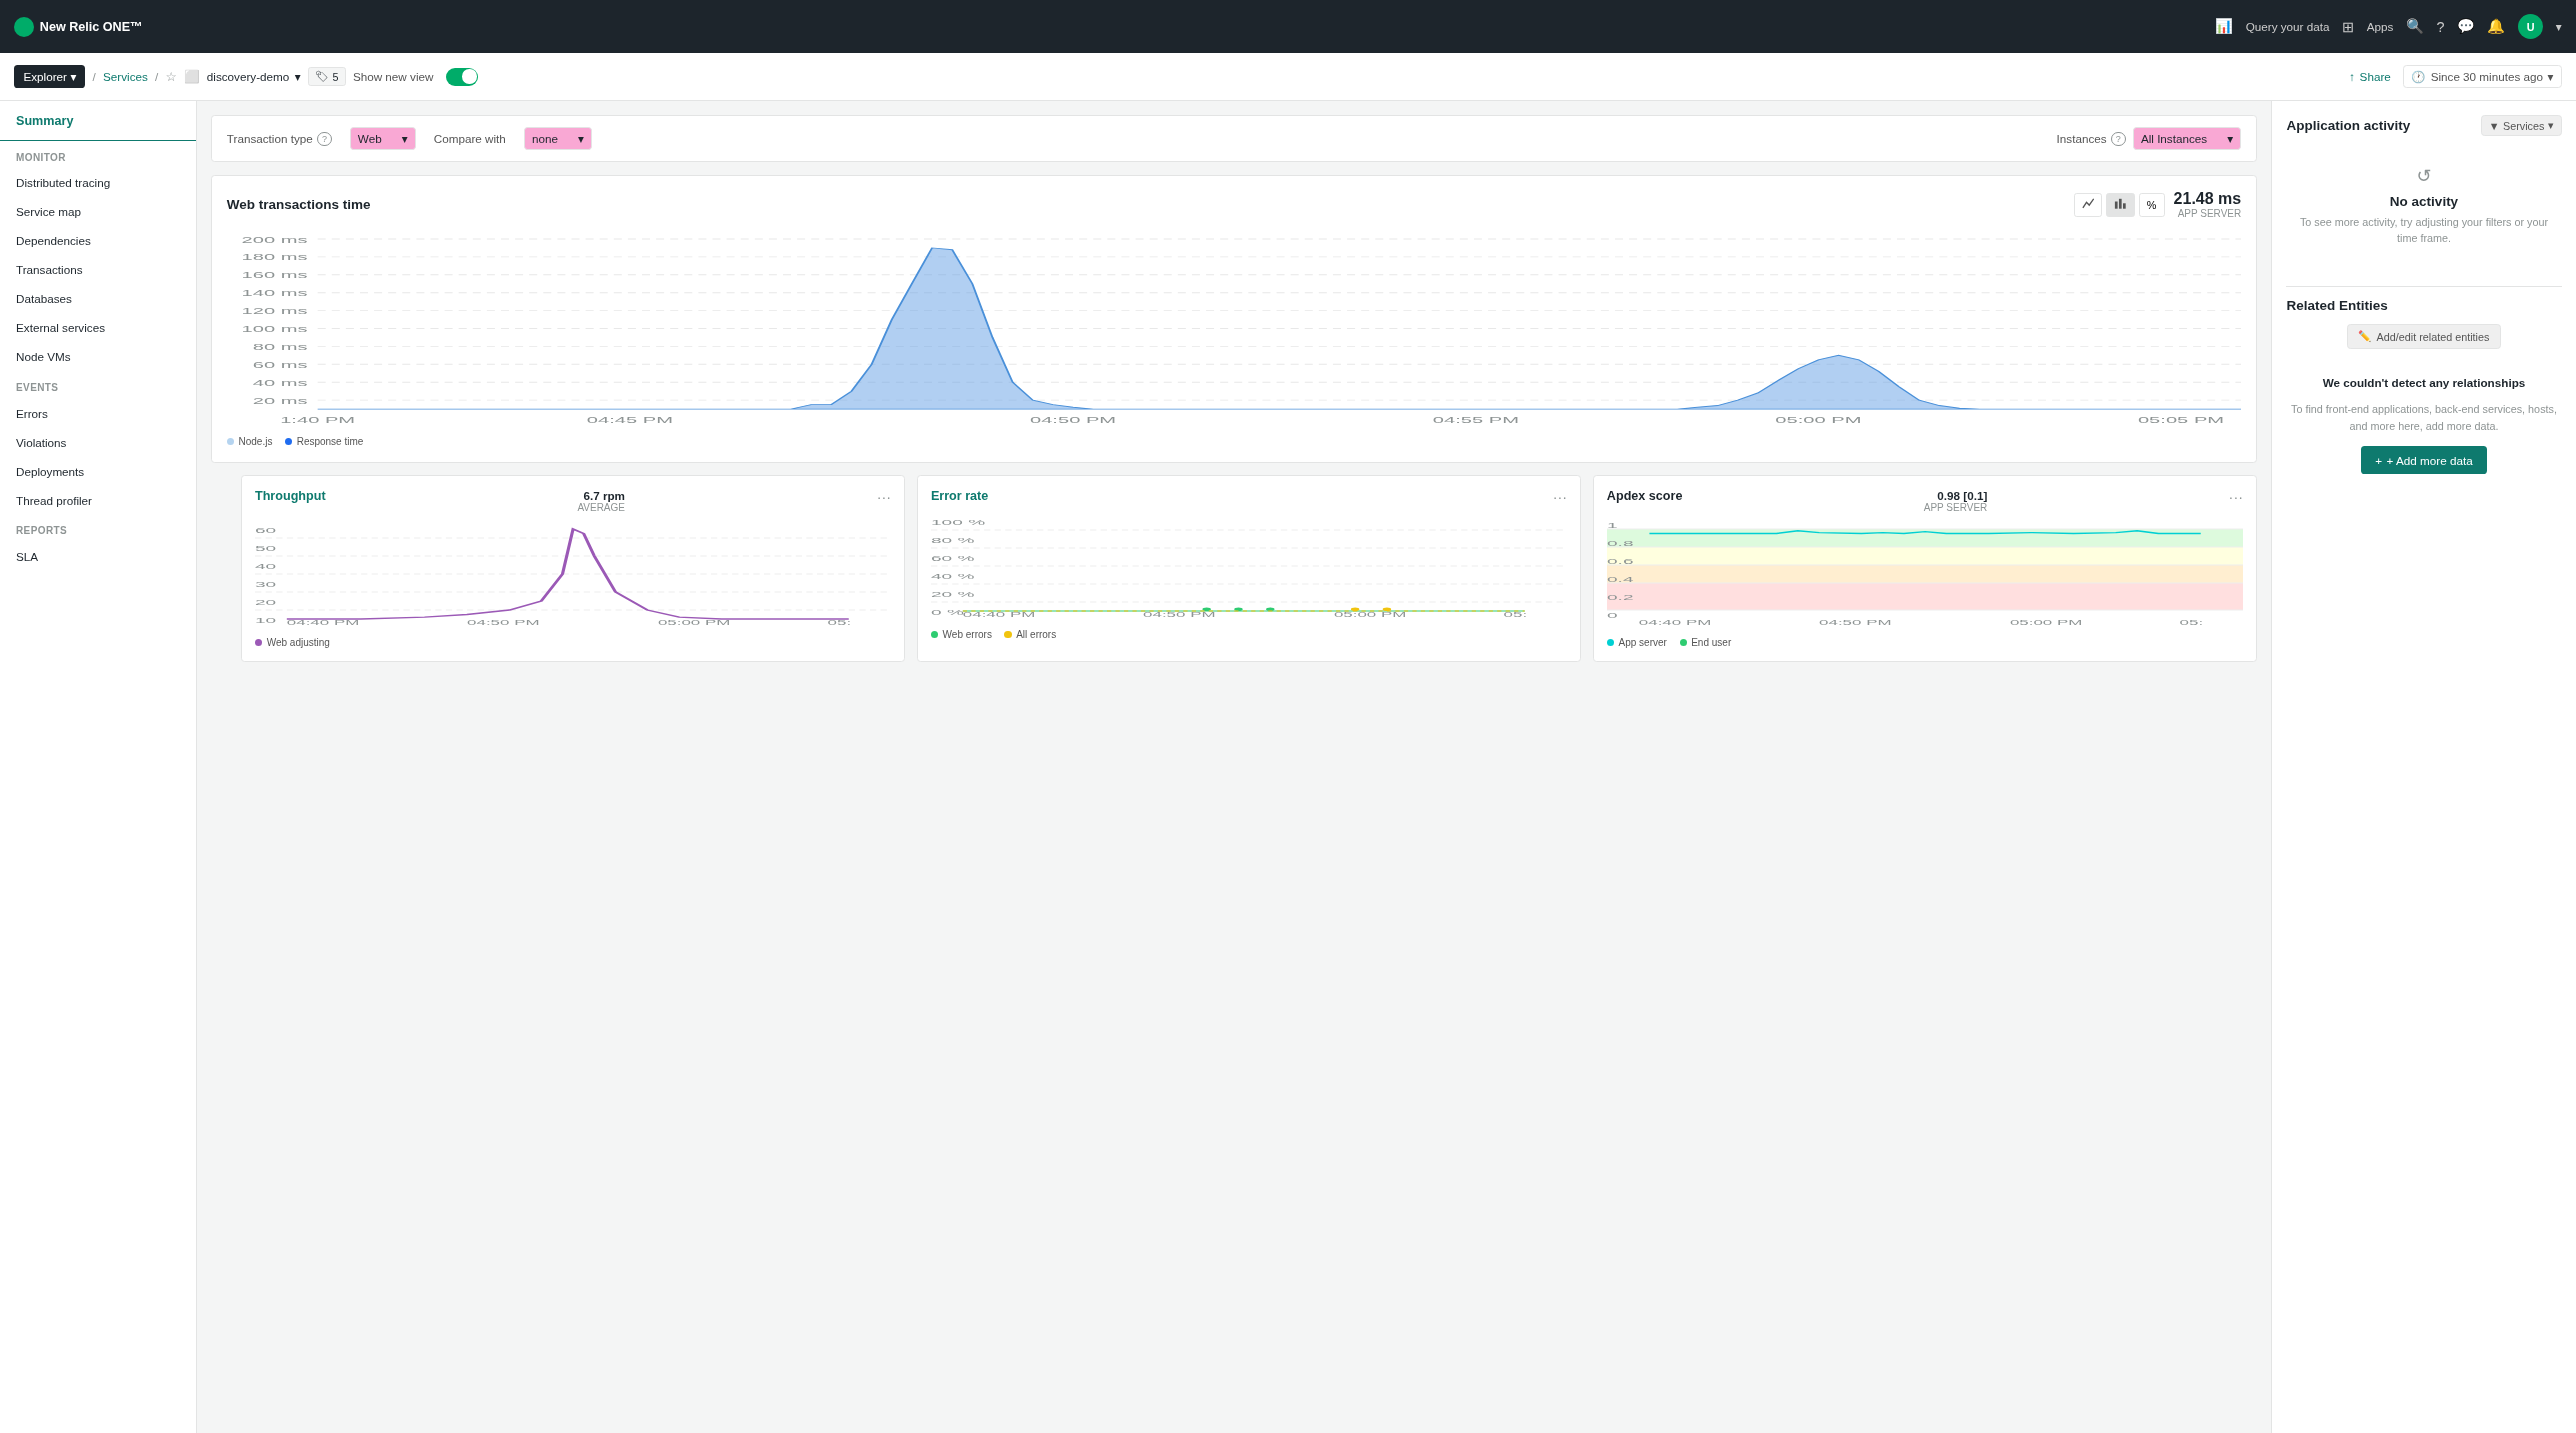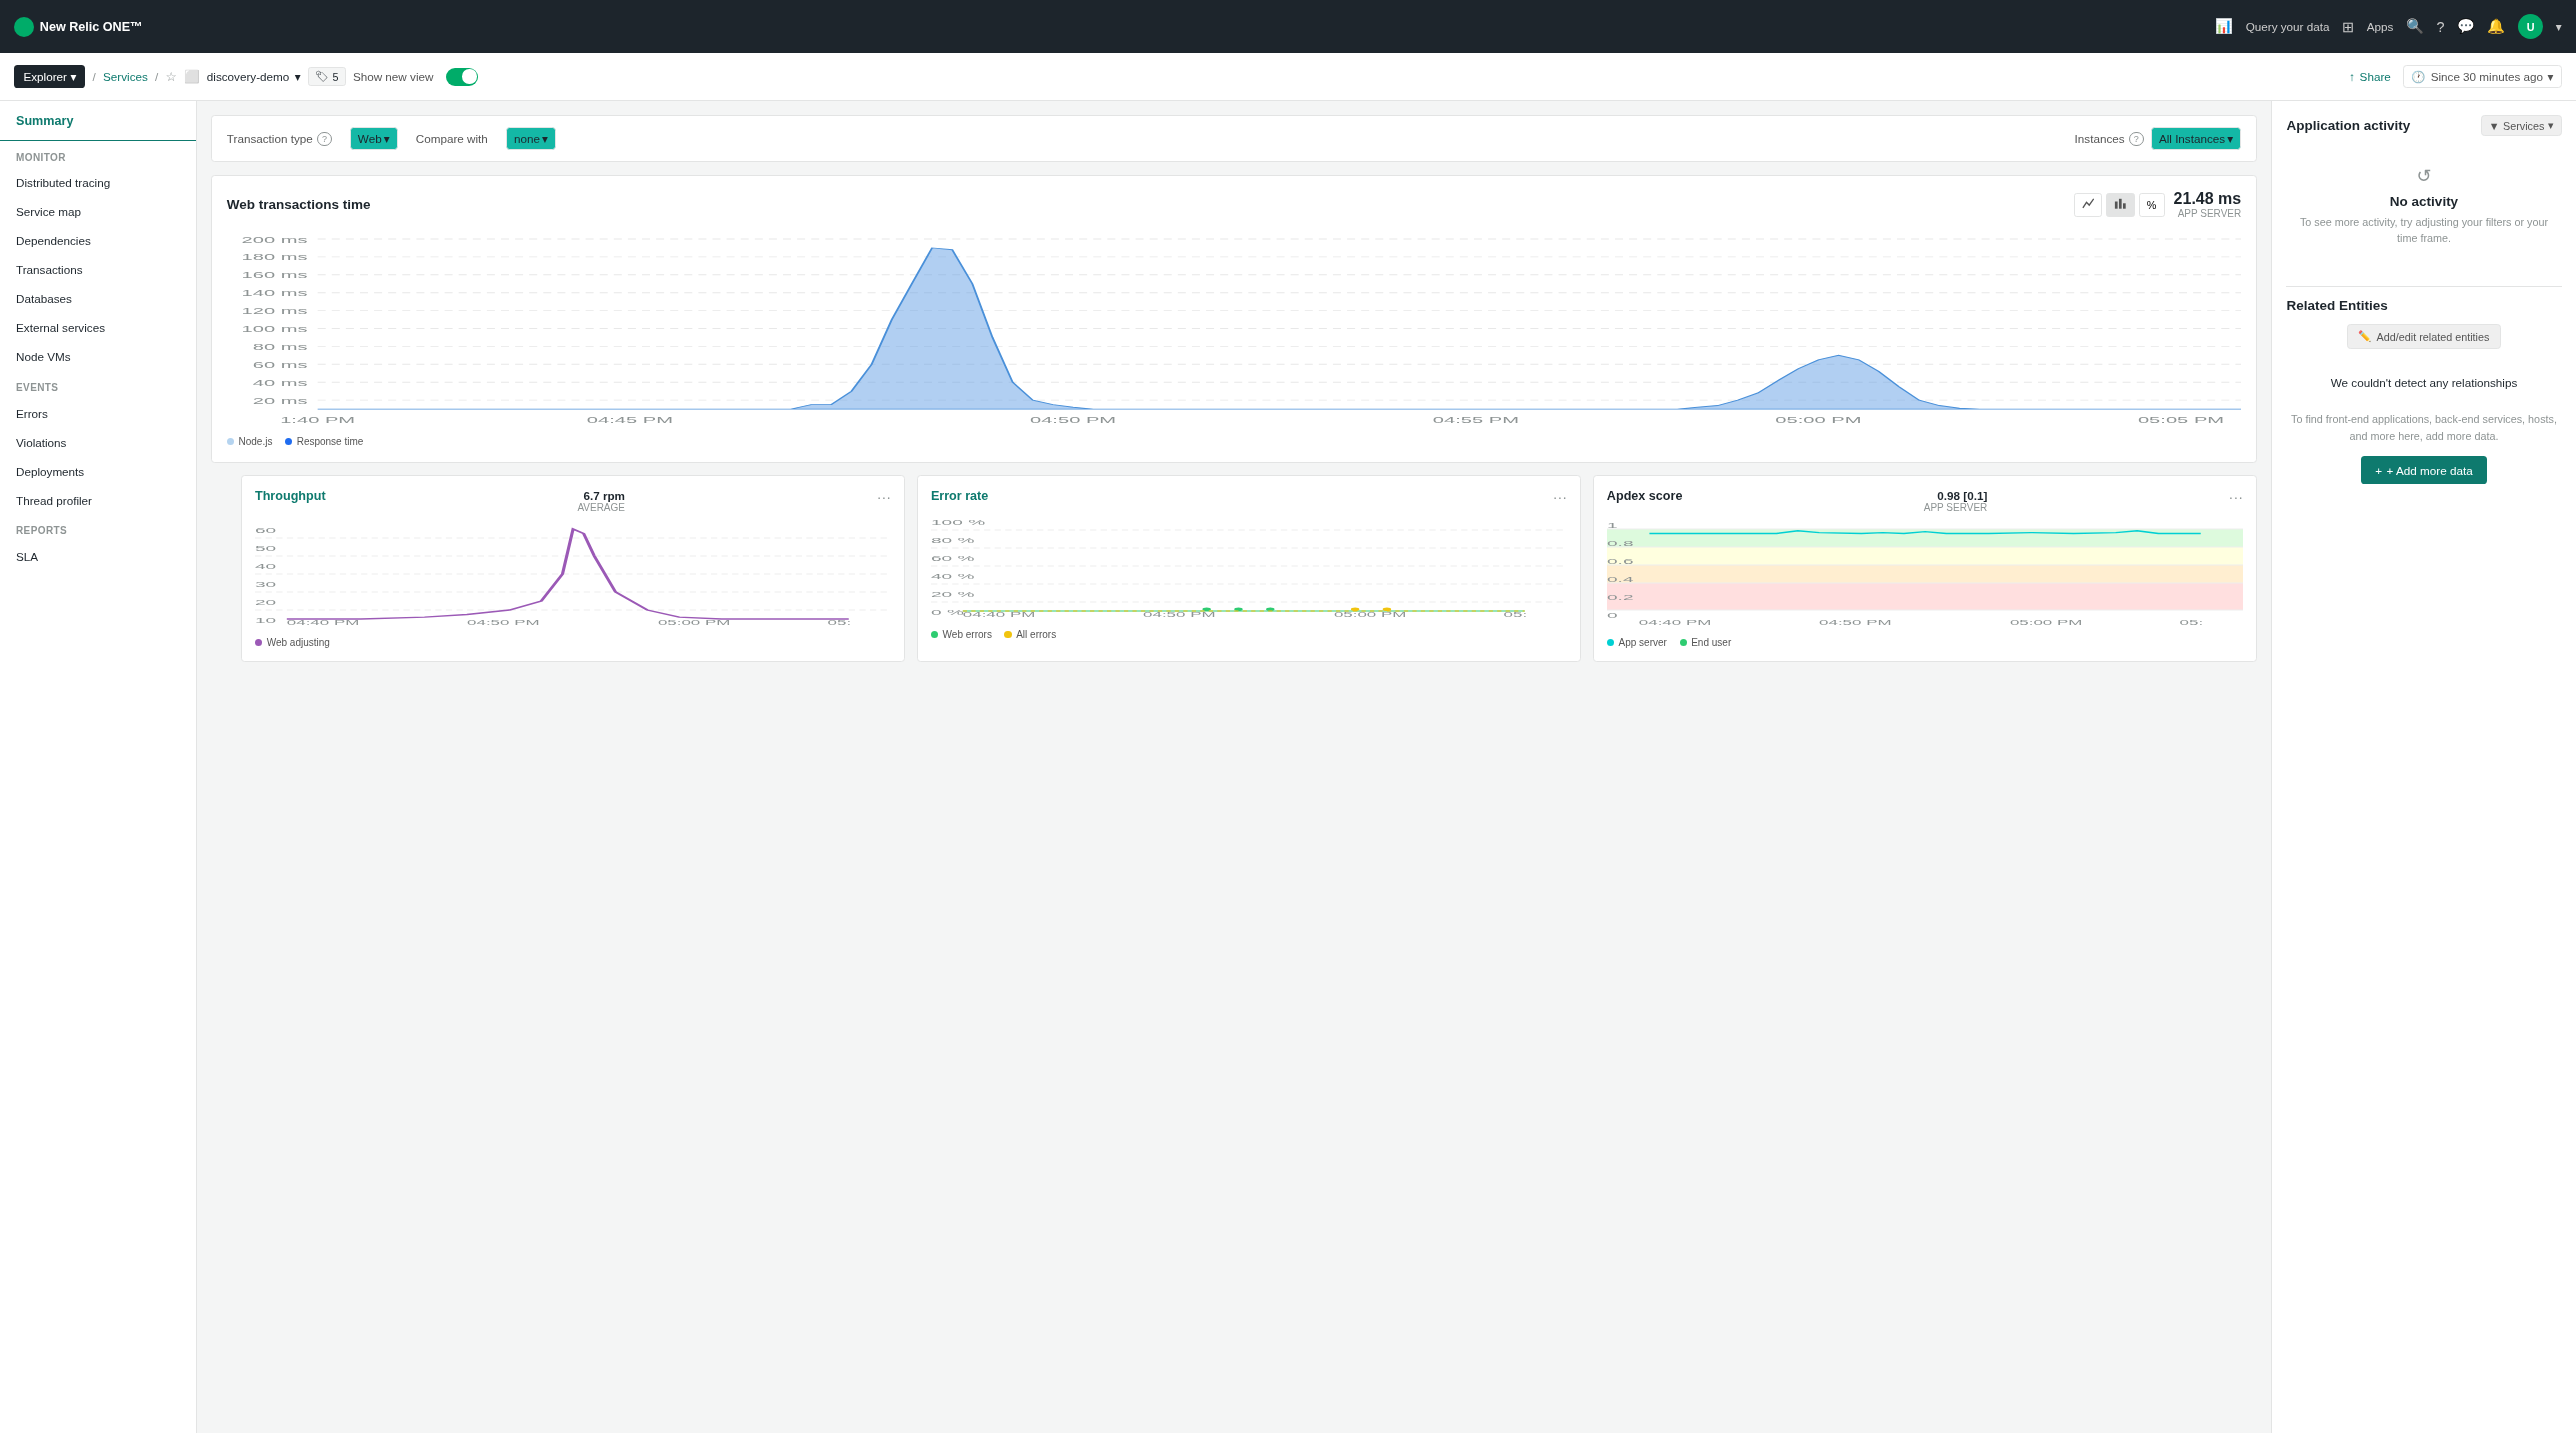--- a/index.html
+++ b/index.html
@@ -50,21 +50,21 @@
     
     .content-area { flex: 1; display: flex; overflow: hidden; }
     .main-content { flex: 1; overflow-y: auto; padding: 14.4px; }
 
     
     .tx-bar {
       background: #fff; border: 0.9px solid #e3e4e4; border-radius: 3.6px; padding: 10.8px 14.4px;
       display: flex; align-items: center; gap: 18px; margin-bottom: 12.6px;
     }
     .tx-label { font-size: 11.7px; color: #555; display: flex; align-items: center; gap: 4.5px; }
-    .tx-dropdown { border: 0.9px solid #e3e4e4; border-radius: 3.6px; padding: 3.6px 7.2px; background: #14b8a6; cursor: pointer; font-size: 11.7px; display: flex; align-items: center; gap: 2px; }
+    .tx-dropdown { border: 0.9px solid #e3e4e4; border-radius: 3.6px; padding: 3.6px 7.2px; background: #f9a8d4; cursor: pointer; font-size: 11.7px; display: flex; align-items: center; gap: 20px; }
     .instances-group { display: flex; align-items: center; gap: 7.2px; margin-left: auto; }
 
     
     .chart-card { background: #fff; border: 0.9px solid #e3e4e4; border-radius: 3.6px; padding: 14.4px; margin-bottom: 12.6px; }
     .chart-header { display: flex; align-items: center; justify-content: space-between; margin-bottom: 10.8px; }
     .chart-title { font-size: 13.5px; font-weight: 600; color: #1d252c; }
     .chart-value { text-align: right; }
     .chart-value-num { font-size: 16px; font-weight: 700; color: #1d252c; }
     .chart-value-label { font-size: 10px; color: #8e9494; text-transform: uppercase; }
     .chart-btns { display: flex; gap: 3.6px; }
@@ -87,21 +87,21 @@
     .right-panel { width: 305px; background: #fff; border-left: 0.9px solid #e3e4e4; overflow-y: auto; padding: 14.4px; flex-shrink: 0; }
     .panel-section { margin-bottom: 21.5px; }
     .panel-title { font-size: 13.5px; font-weight: 600; margin-bottom: 10.8px; display: flex; justify-content: space-between; align-items: center; }
     .filters-btn { display: flex; align-items: center; gap: 3.6px; font-size: 10.8px; color: #555; border: 0.9px solid #e3e4e4; border-radius: 3.6px; padding: 2.7px 7.2px; cursor: pointer; }
     .no-activity { text-align: center; padding: 18px 9px; color: #555; }
     .no-activity-icon { font-size: 18px; color: #8e9494; margin-bottom: 7.2px; }
     .no-activity-title { font-size: 13.5px; font-weight: 600; color: #1d252c; margin-bottom: 5.4px; }
     .no-activity-text { font-size: 10.8px; color: #8e9494; line-height: 1.5; }
     .related-entities { }
     .add-edit-btn { display: flex; align-items: center; gap: 4.5px; border: 0.9px solid #e3e4e4; border-radius: 3.6px; padding: 5.4px 10.8px; cursor: pointer; font-size: 10.8px; color: #555; margin: 0 auto 14.4px; }
-    .related-text { font-size: 11.7px; font-weight: 400; color: #1d252c; text-align: center; margin-bottom: 22px; }
+    .related-text { font-size: 11.7px; font-weight: 700; color: #1d252c; text-align: center; margin-bottom: 12px; }
     .related-subtext { font-size: 10.8px; color: #8e9494; line-height: 1.5; text-align: center; margin-bottom: 12.6px; }
     .add-data-btn { background: #0e7a6e; color: white; border: none; border-radius: 3.6px; padding: 7.2px 14.4px; cursor: pointer; font-size: 11.7px; display: flex; align-items: center; gap: 4.5px; margin: 0 auto; }
 
     .divider { border: none; border-top: 0.9px solid #e3e4e4; margin: 10.8px 0; }
 
     .question-icon { display: inline-flex; align-items: center; justify-content: center; width: 14.4px; height: 14.4px; border: 0.9px solid #8e9494; border-radius: 50%; font-size: 9px; color: #8e9494; cursor: pointer; }
   </style>
 </head>
 <body>
 

